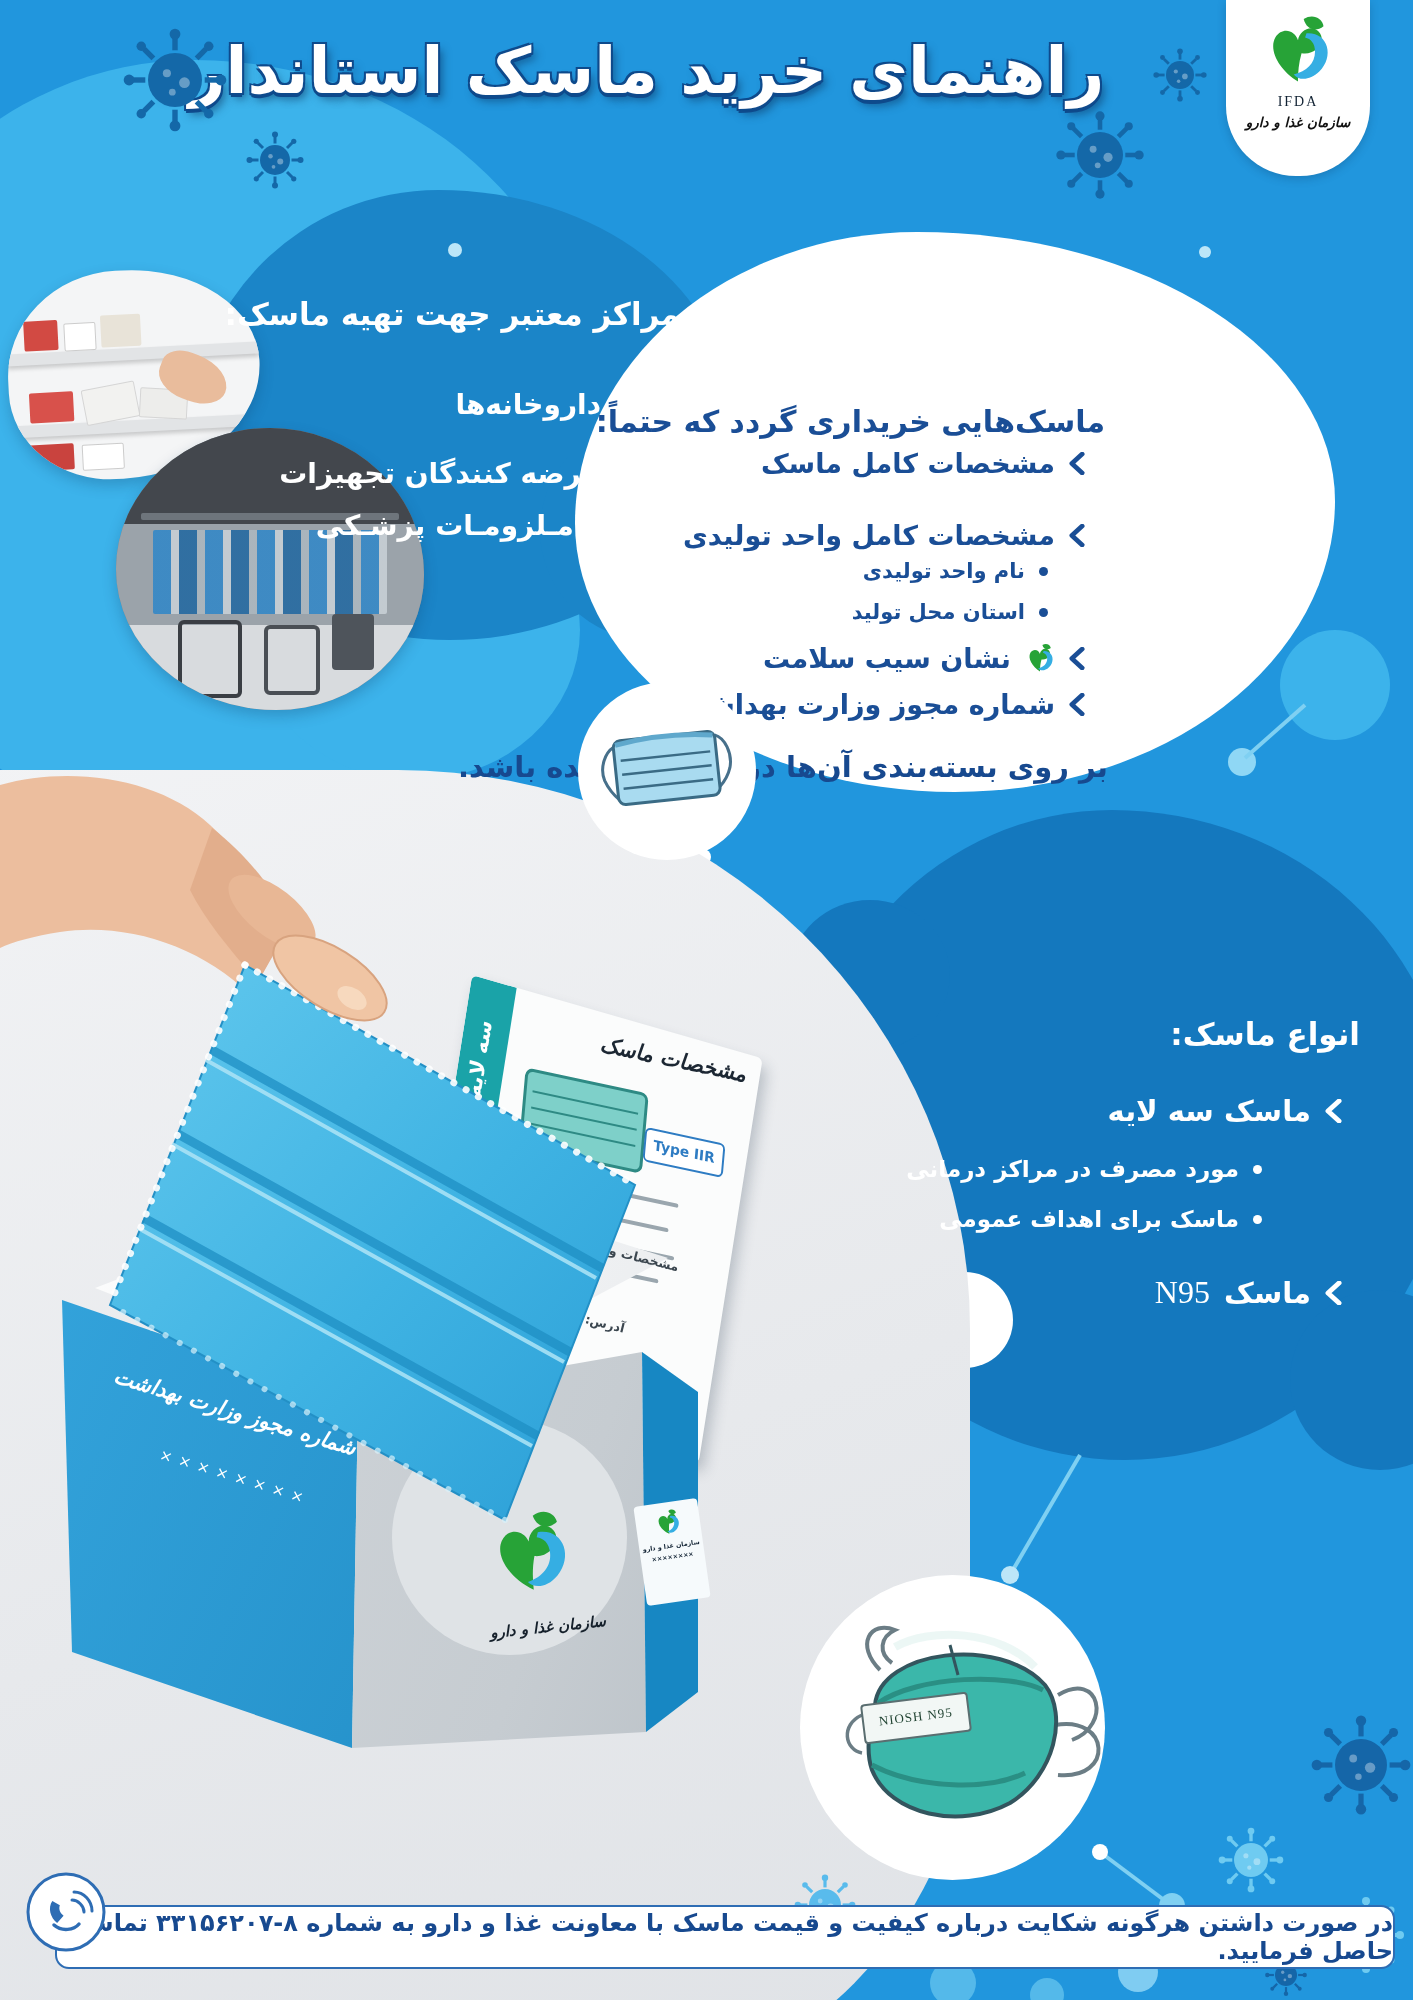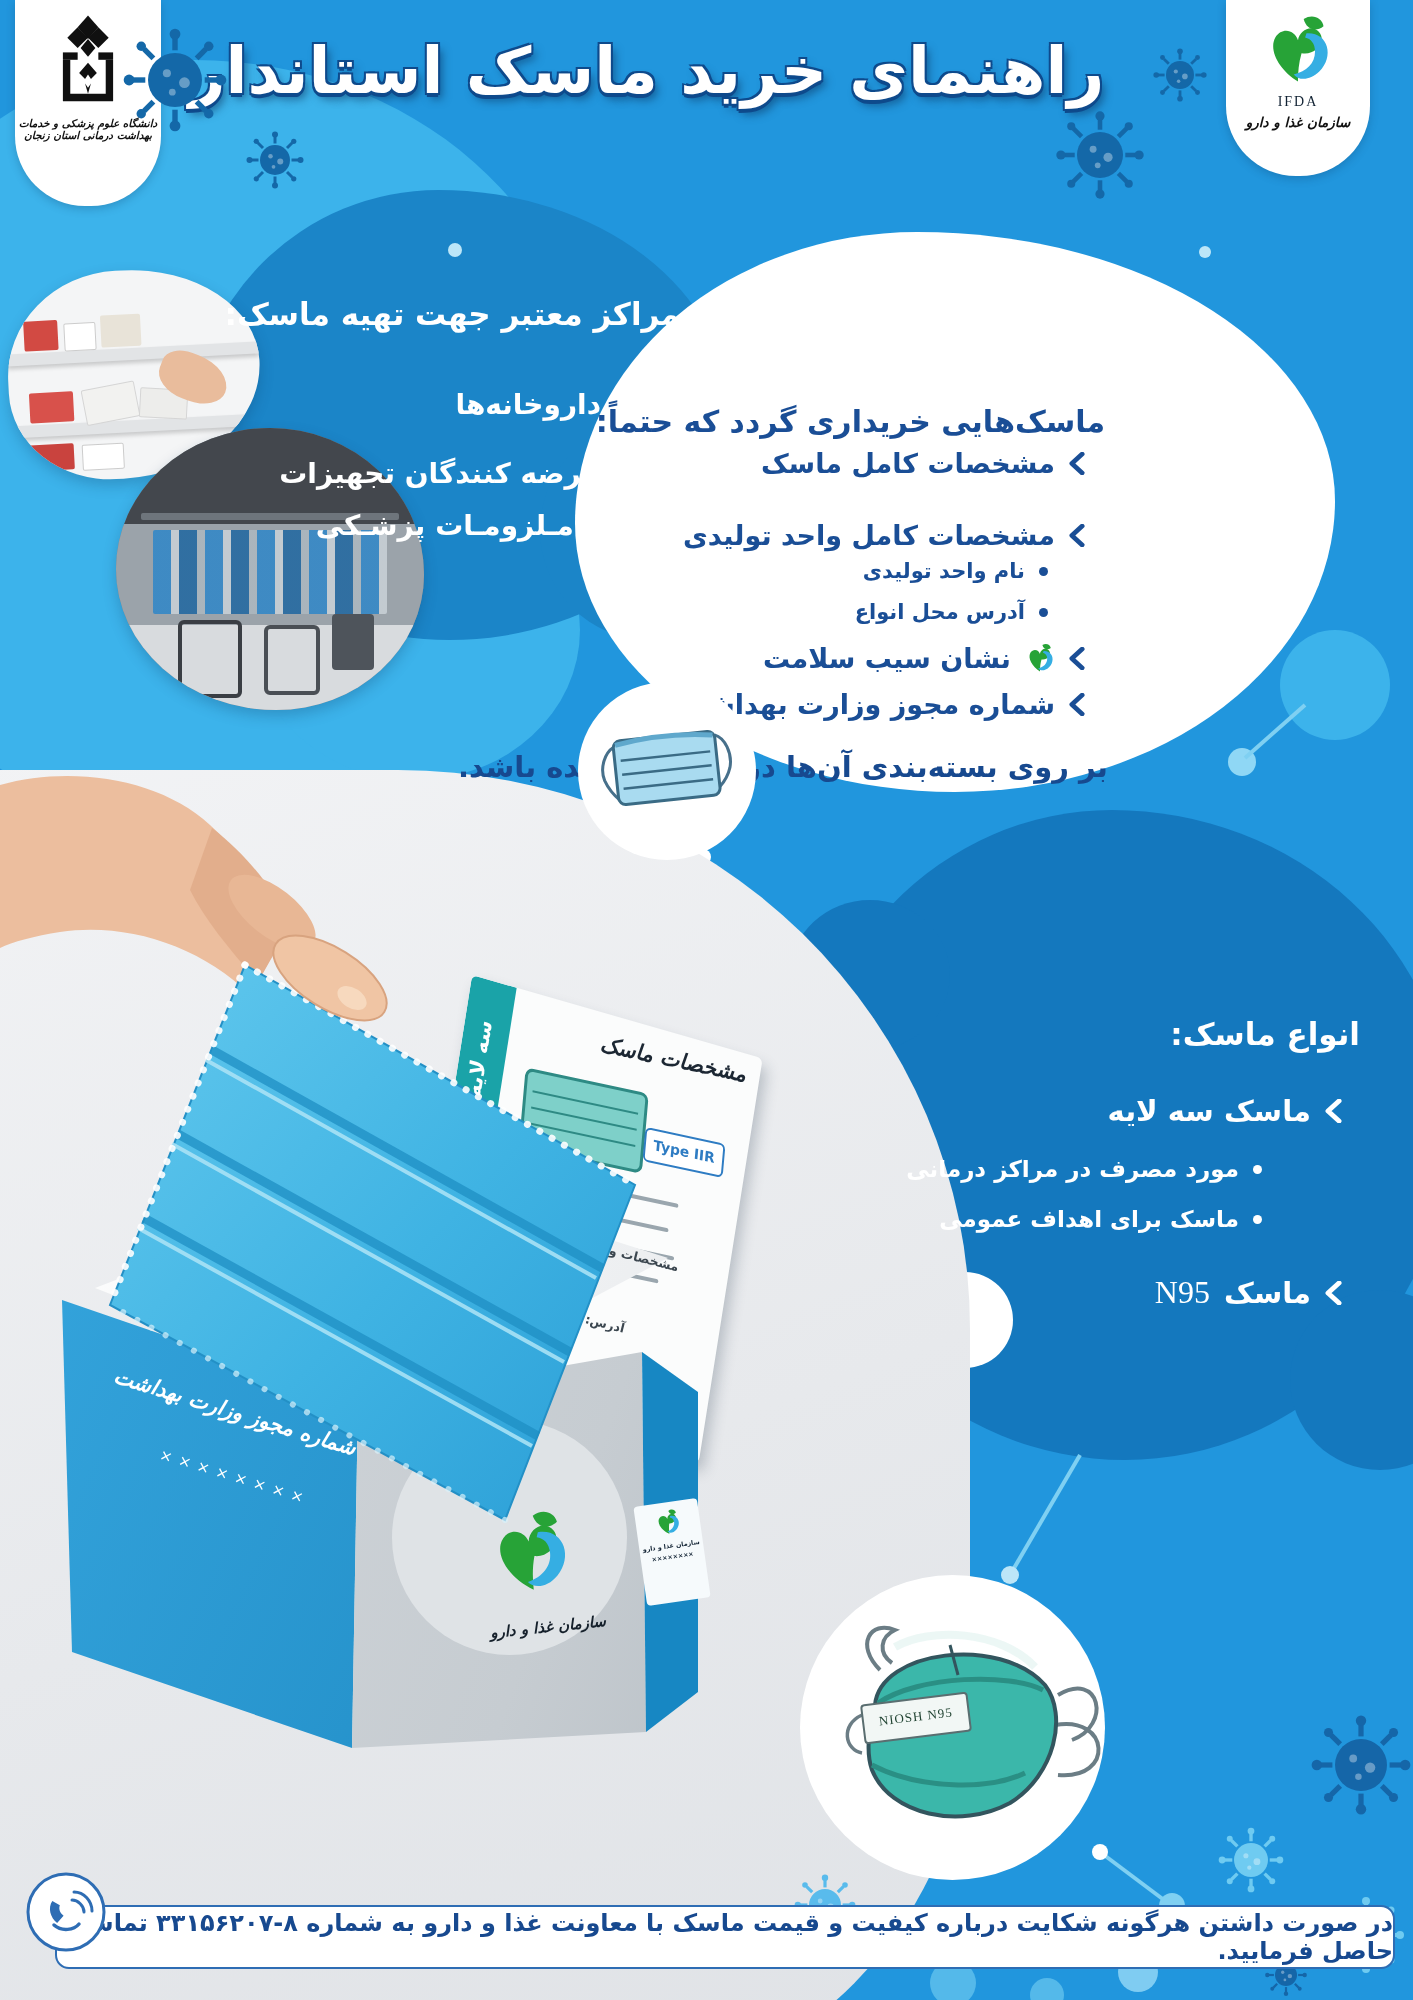--- a/index.html
+++ b/index.html
@@ -196,37 +196,20 @@
     <circle cx="1205" cy="252" r="6" fill="#BCE6F8"></circle>
     <circle cx="620" cy="930" r="6" fill="#ffffff"></circle>
   </svg>
 
   <div class="abs white-blob"></div>
 
   <div class="abs photo-area"></div>
 
   <div class="abs title">راهنمای خرید ماسک استاندارد</div>
 
-  <div class="abs badge badge-univ">
-    <svg width="74" height="96" viewBox="0 0 100 130" style="margin-top:14px">
-      <g fill="#101010">
-        <path d="M50,2 L64,18 L50,34 L36,18 Z"></path>
-        <path d="M64,18 L78,32 L64,46 L50,32 Z"></path>
-        <path d="M36,18 L50,32 L36,46 L22,32 Z"></path>
-        <path d="M50,34 L60,46 L50,58 L40,46 Z"></path>
-        <rect x="16" y="52" width="20" height="10"></rect>
-        <rect x="64" y="52" width="20" height="10"></rect>
-        <path d="M16,62 h10 v46 h48 v-46 h10 v56 h-68 Z"></path>
-        <path d="M50,66 L62,80 L54,88 L50,82 L46,88 L38,80 Z"></path>
-        <path d="M46,94 L50,100 L54,94 L50,108 Z"></path>
-      </g>
-    </svg>
-    <div class="nm">دانشگاه علوم پزشکی و خدمات</div>
-    <div class="nm" style="margin-top:-8px">بهداشت درمانی استان زنجان</div>
-  </div>
 
   <div class="abs badge badge-ifda">
     <svg width="74" height="78" viewBox="0 0 100 110" style="margin-top:12px">
       <use href="#ifda-sym"></use>
     </svg>
     <div class="ifda-acr">IFDA</div>
     <div class="ifda-nm">سازمان غذا و دارو</div>
   </div>
 
   <svg class="abs" style="left:120px;top:20px" width="200" height="190" viewBox="-100 -95 200 190">
@@ -304,21 +287,21 @@
         <use href="#chev-l"></use>
       </svg>
     <span>مشخصات کامل واحد تولیدی</span>
   </div>
   <div class="abs row chk c-s1">
     <span class="dot"></span>
     <span>نام واحد تولیدی</span>
   </div>
   <div class="abs row chk c-s2">
     <span class="dot"></span>
-    <span>آدرس محل انواع</span>
+    <span>استان محل تولید</span>
   </div>
   <div class="abs row chk c-r3">
     <svg class="chev" width="16" height="23" viewBox="0 0 17 24" style="color:#1A4E96">
         <use href="#chev-l"></use>
       </svg>
     <svg width="30" height="33" viewBox="0 0 100 110">
         <use href="#ifda-sym"></use>
       </svg>
     <span>نشان سیب سلامت</span>
   </div>

